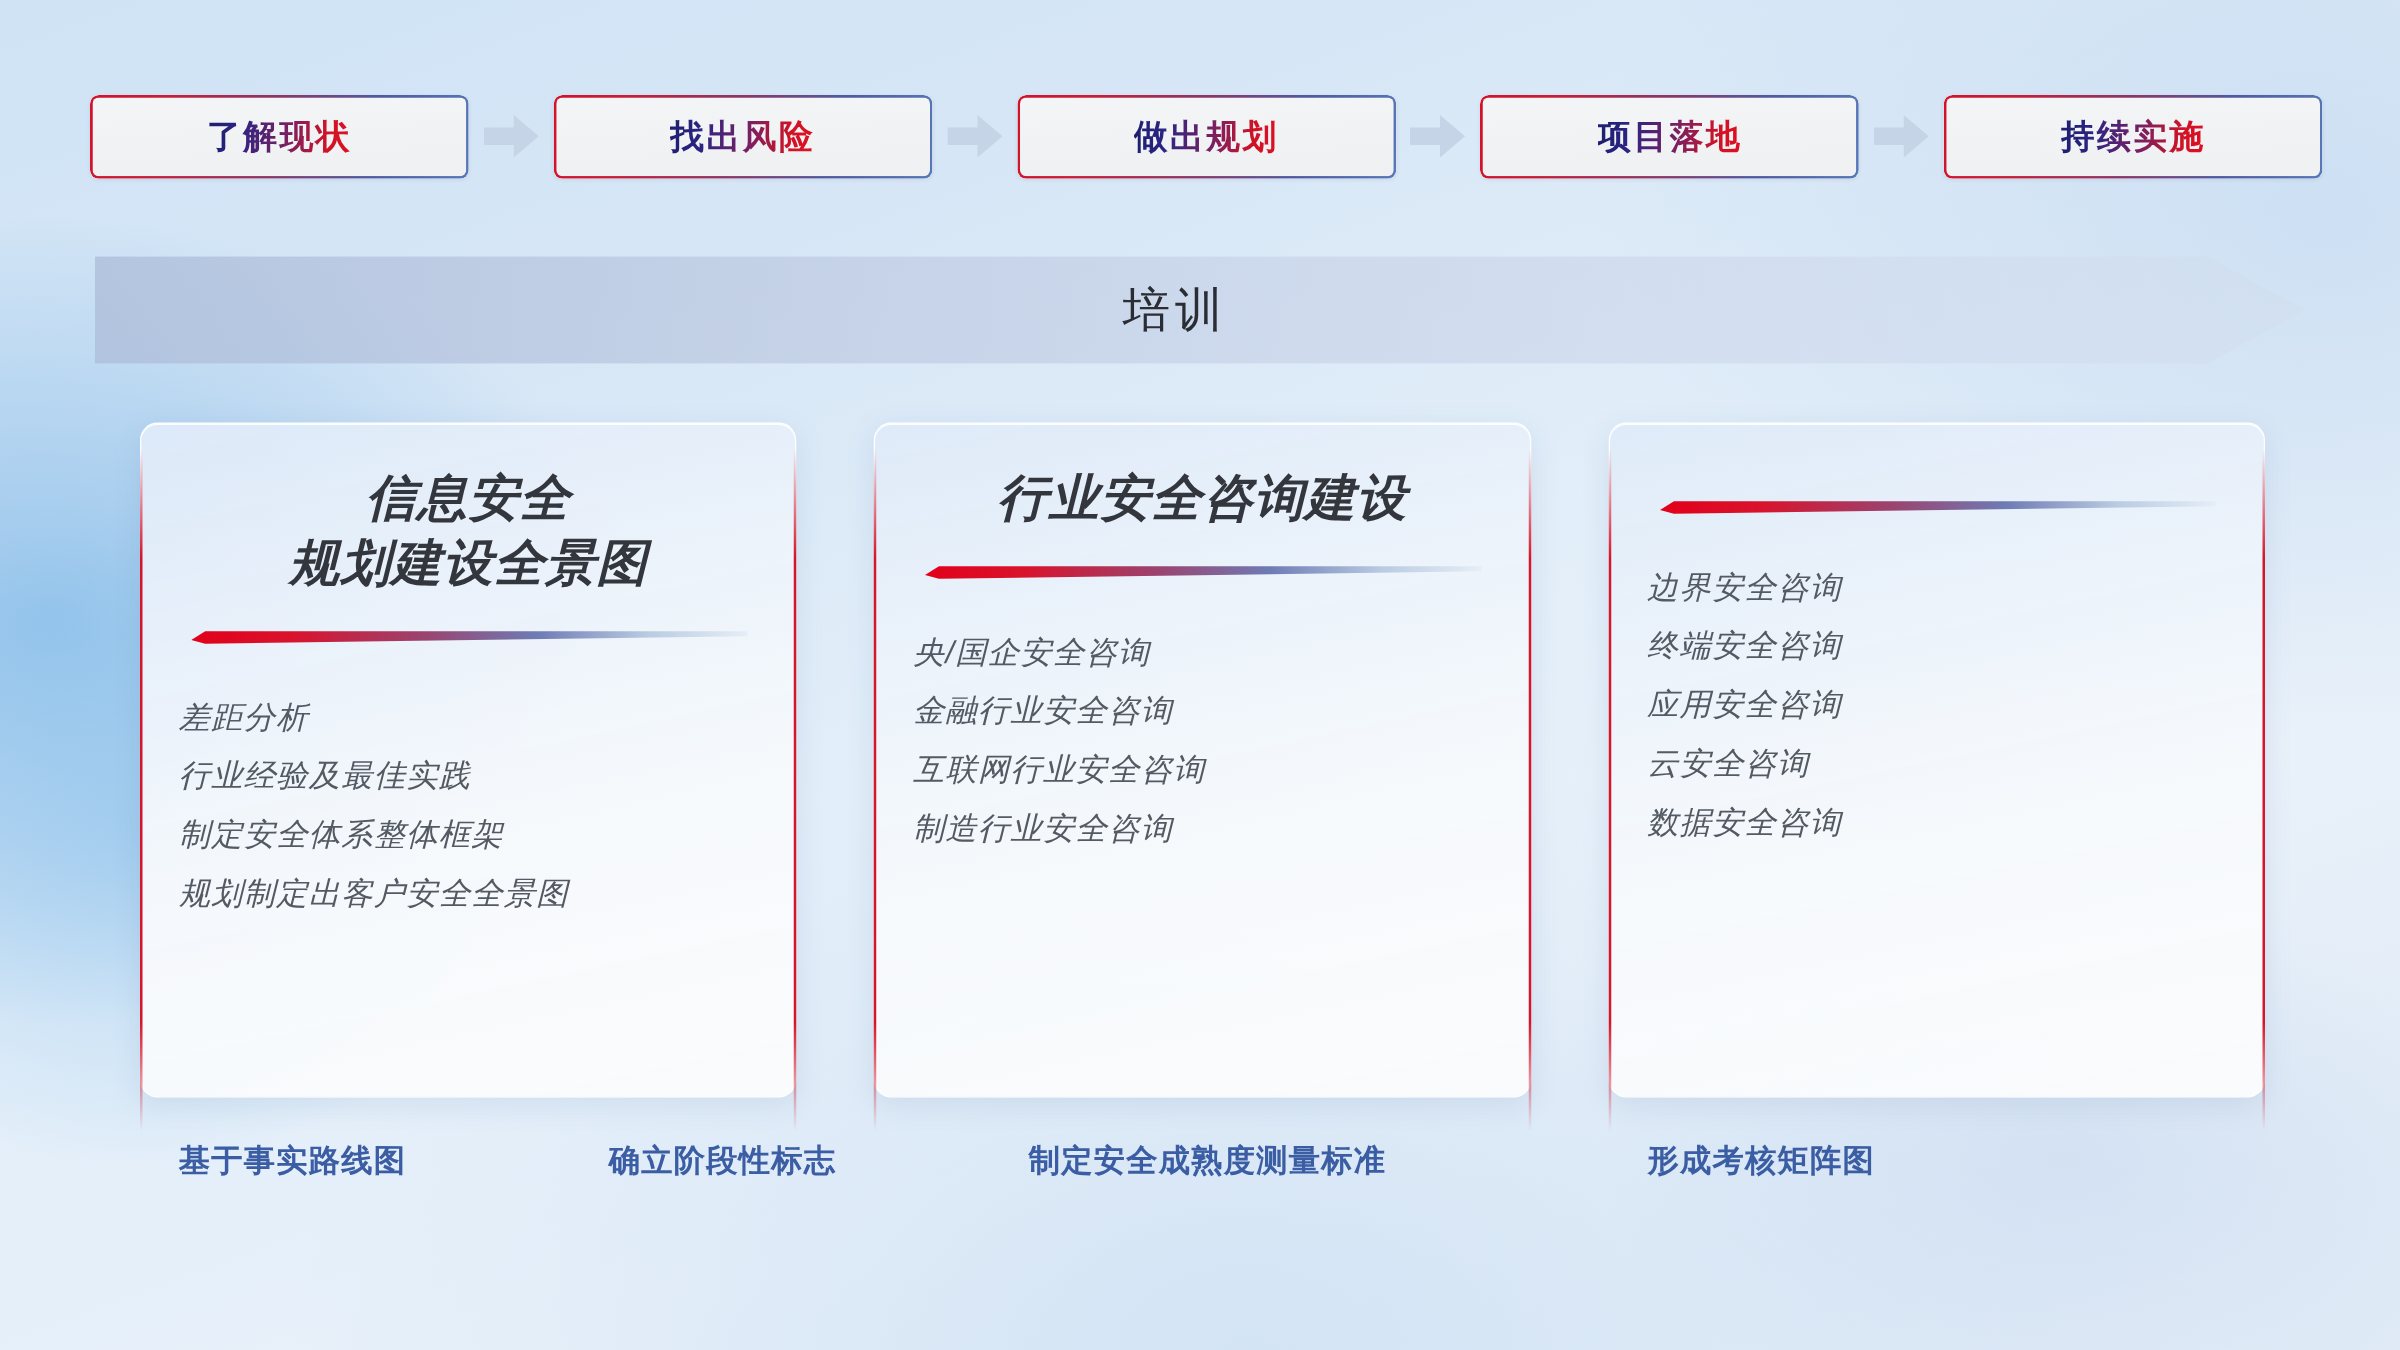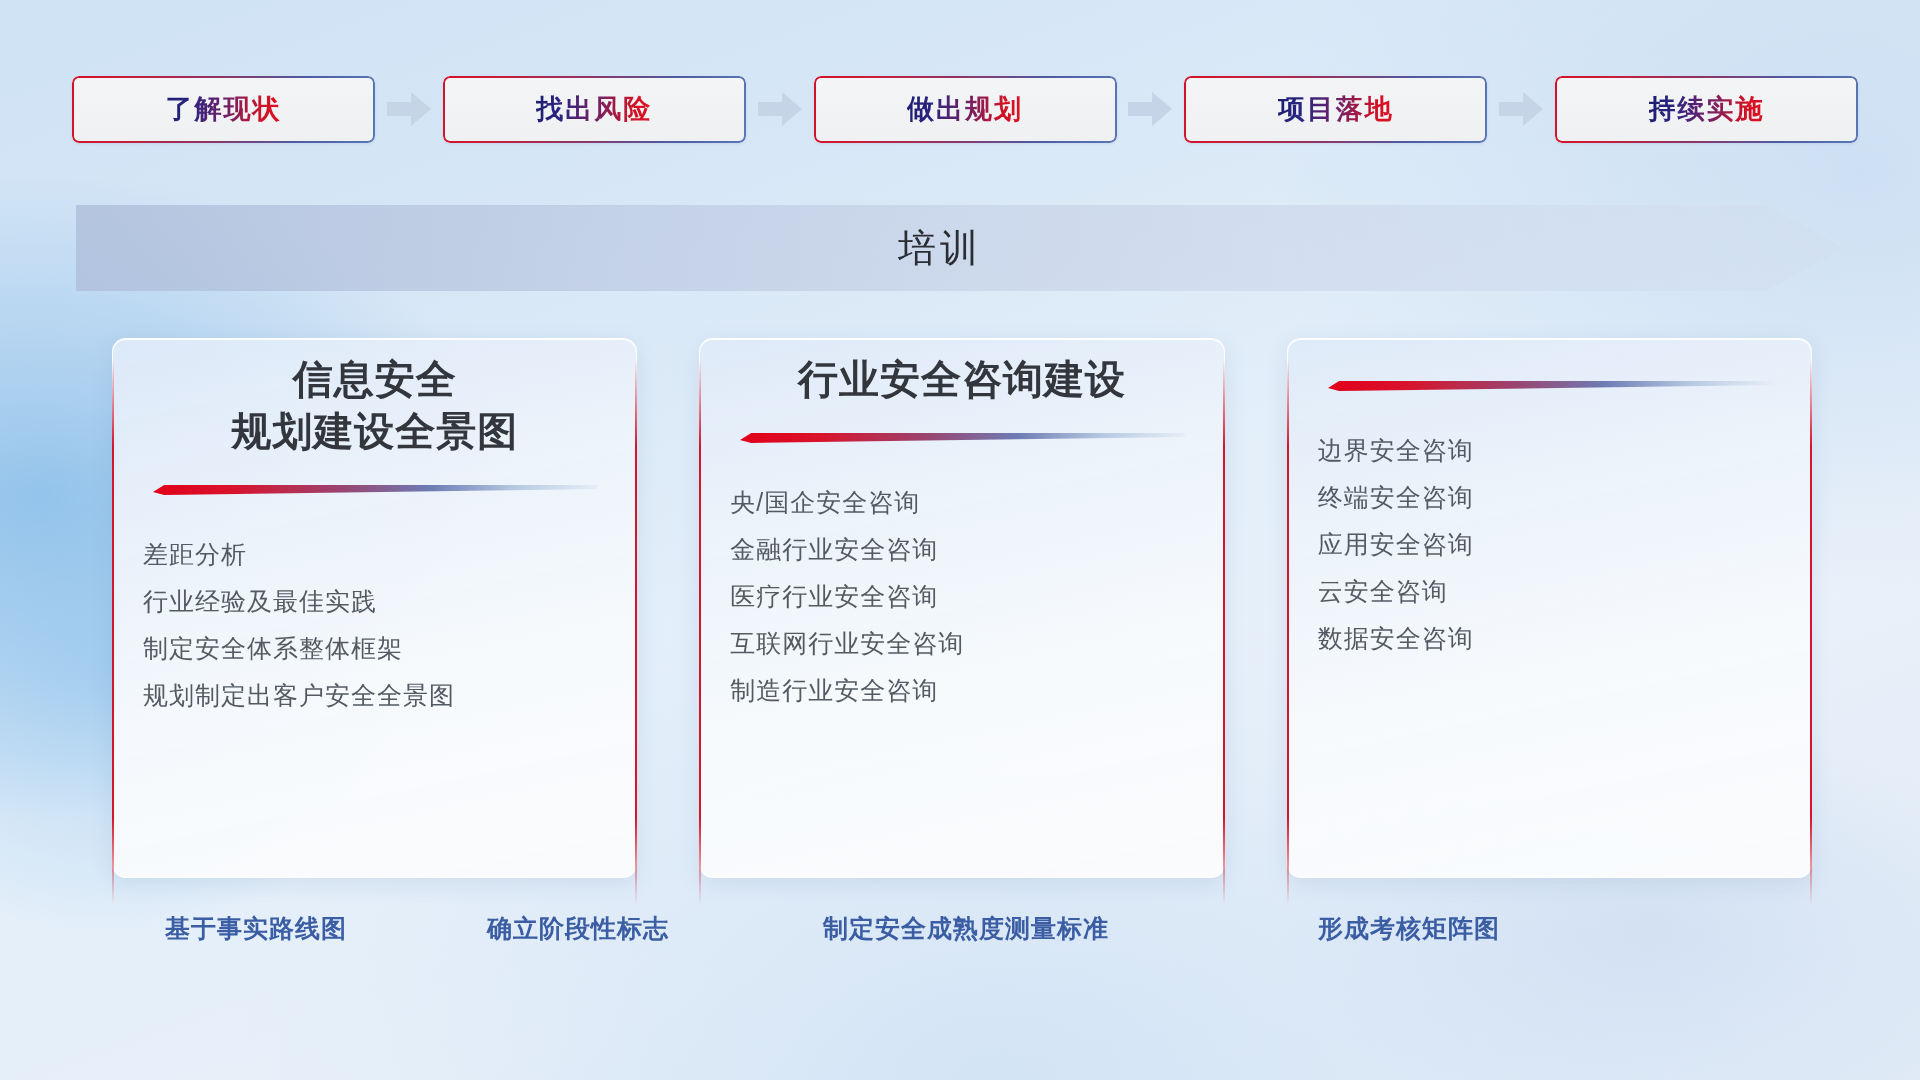--- a/index.html
+++ b/index.html
@@ -141,22 +141,23 @@
     position: relative;
     flex: 1 1 0;
     border-radius: 14px;
     background: linear-gradient(168deg,
       rgba(222,234,248,0.95) 0%,
       rgba(234,241,250,0.96) 26%,
       rgba(246,249,252,0.97) 58%,
       rgba(250,251,253,0.98) 100%);
     border: 1px solid rgba(255,255,255,0.9);
     box-shadow: 0 6px 22px rgba(80,116,166,0.13), inset 0 1px 0 rgba(255,255,255,0.9);
-    padding: 14px 30px 18px;
+    padding: 34px 30px 18px;
     overflow: visible;
+    font-style: italic;
   }
   
   .card .edge {
     position: absolute;
     top: 20px;
     bottom: -28px;
     width: 2px;
     background: linear-gradient(180deg, rgba(214,20,42,0) 0%, #d6142a 16%, #d6142a 84%, rgba(214,20,42,0) 100%);
   }
   .card .edge.l { left: -1px; }
@@ -311,21 +312,20 @@
               <stop offset="82%" stop-color="#b9cbe2"></stop>
               <stop offset="100%" stop-color="#e6eef7"></stop>
             </linearGradient>
           </defs>
           <path d="M0 9 L10 2 L400 2 L400 6 L10 12 Z" fill="url(#dg2)"></path>
         </svg>
       </div>
       <ul class="card-list">
         <li>央/国企安全咨询</li>
         <li>金融行业安全咨询</li>
-        <li>医疗行业安全咨询</li>
         <li>互联网行业安全咨询</li>
         <li>制造行业安全咨询</li>
       </ul>
     </div>
 
     <div class="card">
       <div class="edge l"></div>
       <div class="edge r"></div>
       <div class="card-divider">
         <svg viewBox="0 0 400 14" preserveAspectRatio="none" aria-hidden="true">
@@ -347,19 +347,19 @@
         <li>终端安全咨询</li>
         <li>应用安全咨询</li>
         <li>云安全咨询</li>
         <li>数据安全咨询</li>
       </ul>
     </div>
 
   </div>
 
   <div class="bottom-row">
-    <div class="bottom-label" id="bl0" style="left: 256px;">基于事实路线图</div>
+    <div class="bottom-label" id="bl0" style="left: 234px;">基于事实路线图</div>
     <div class="bottom-label" id="bl1" style="left: 578px;">确立阶段性标志</div>
     <div class="bottom-label" id="bl2" style="left: 966px;">制定安全成熟度测量标准</div>
     <div class="bottom-label" id="bl3" style="left: 1409px;">形成考核矩阵图</div>
   </div>
 
 </div>
 
 </body></html>

